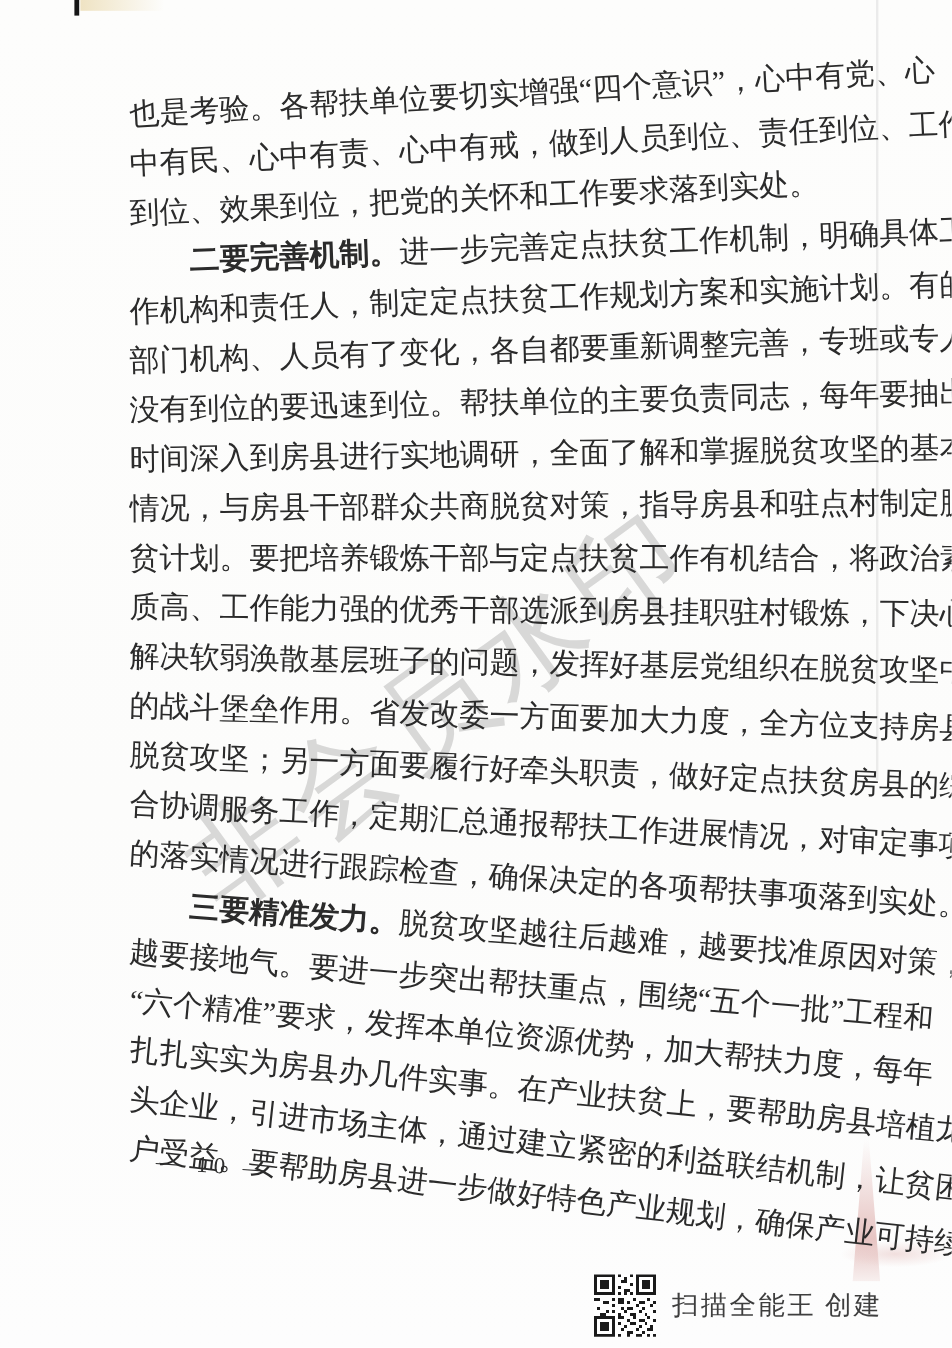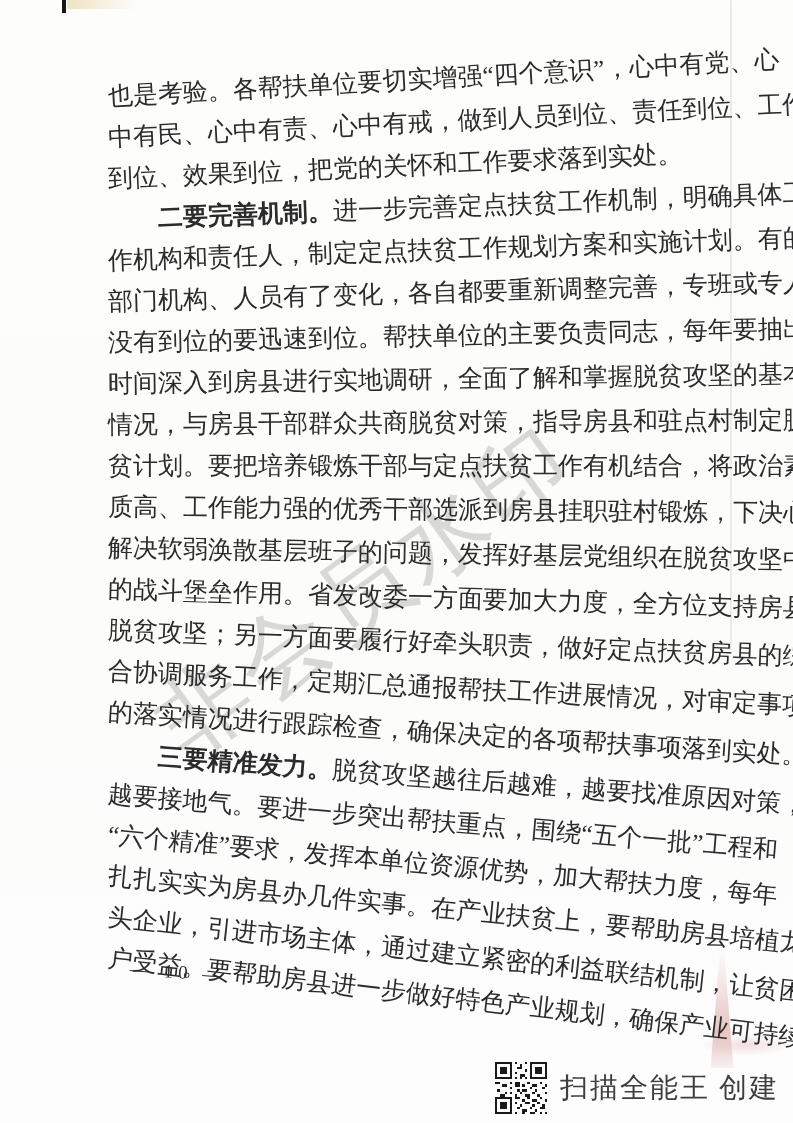--- a/index.html
+++ b/index.html
@@ -63,21 +63,21 @@
   .line:nth-child(21){transform:rotate(6.2deg);}
   .line:nth-child(22){transform:rotate(6.6deg);}
   .page-number{
     position:absolute;left:130px;top:958px;z-index:2;
     font-size:19px;letter-spacing:5px;color:#2e2e2e;
     transform:rotate(4deg);transform-origin:0 50%;white-space:nowrap;
   }
   
   .footer{position:absolute;left:495px;top:1062px;display:flex;align-items:center;gap:13px;z-index:2;}
   .qr{width:52px;height:52px;display:block;}
-  .scan-label{font-size:28px;color:#3e3e3e;letter-spacing:2px;white-space:nowrap;}
+  .scan-label{font-size:22px;color:#3e3e3e;letter-spacing:2px;white-space:nowrap;}
 </style>
 </head>
 <body>
 
 <div class="page">
 
   <div class="corner-tick"></div>
   <div class="corner-beige"></div>
   <div class="scan-line-v"></div>
   <div class="pink-wedge"></div>

